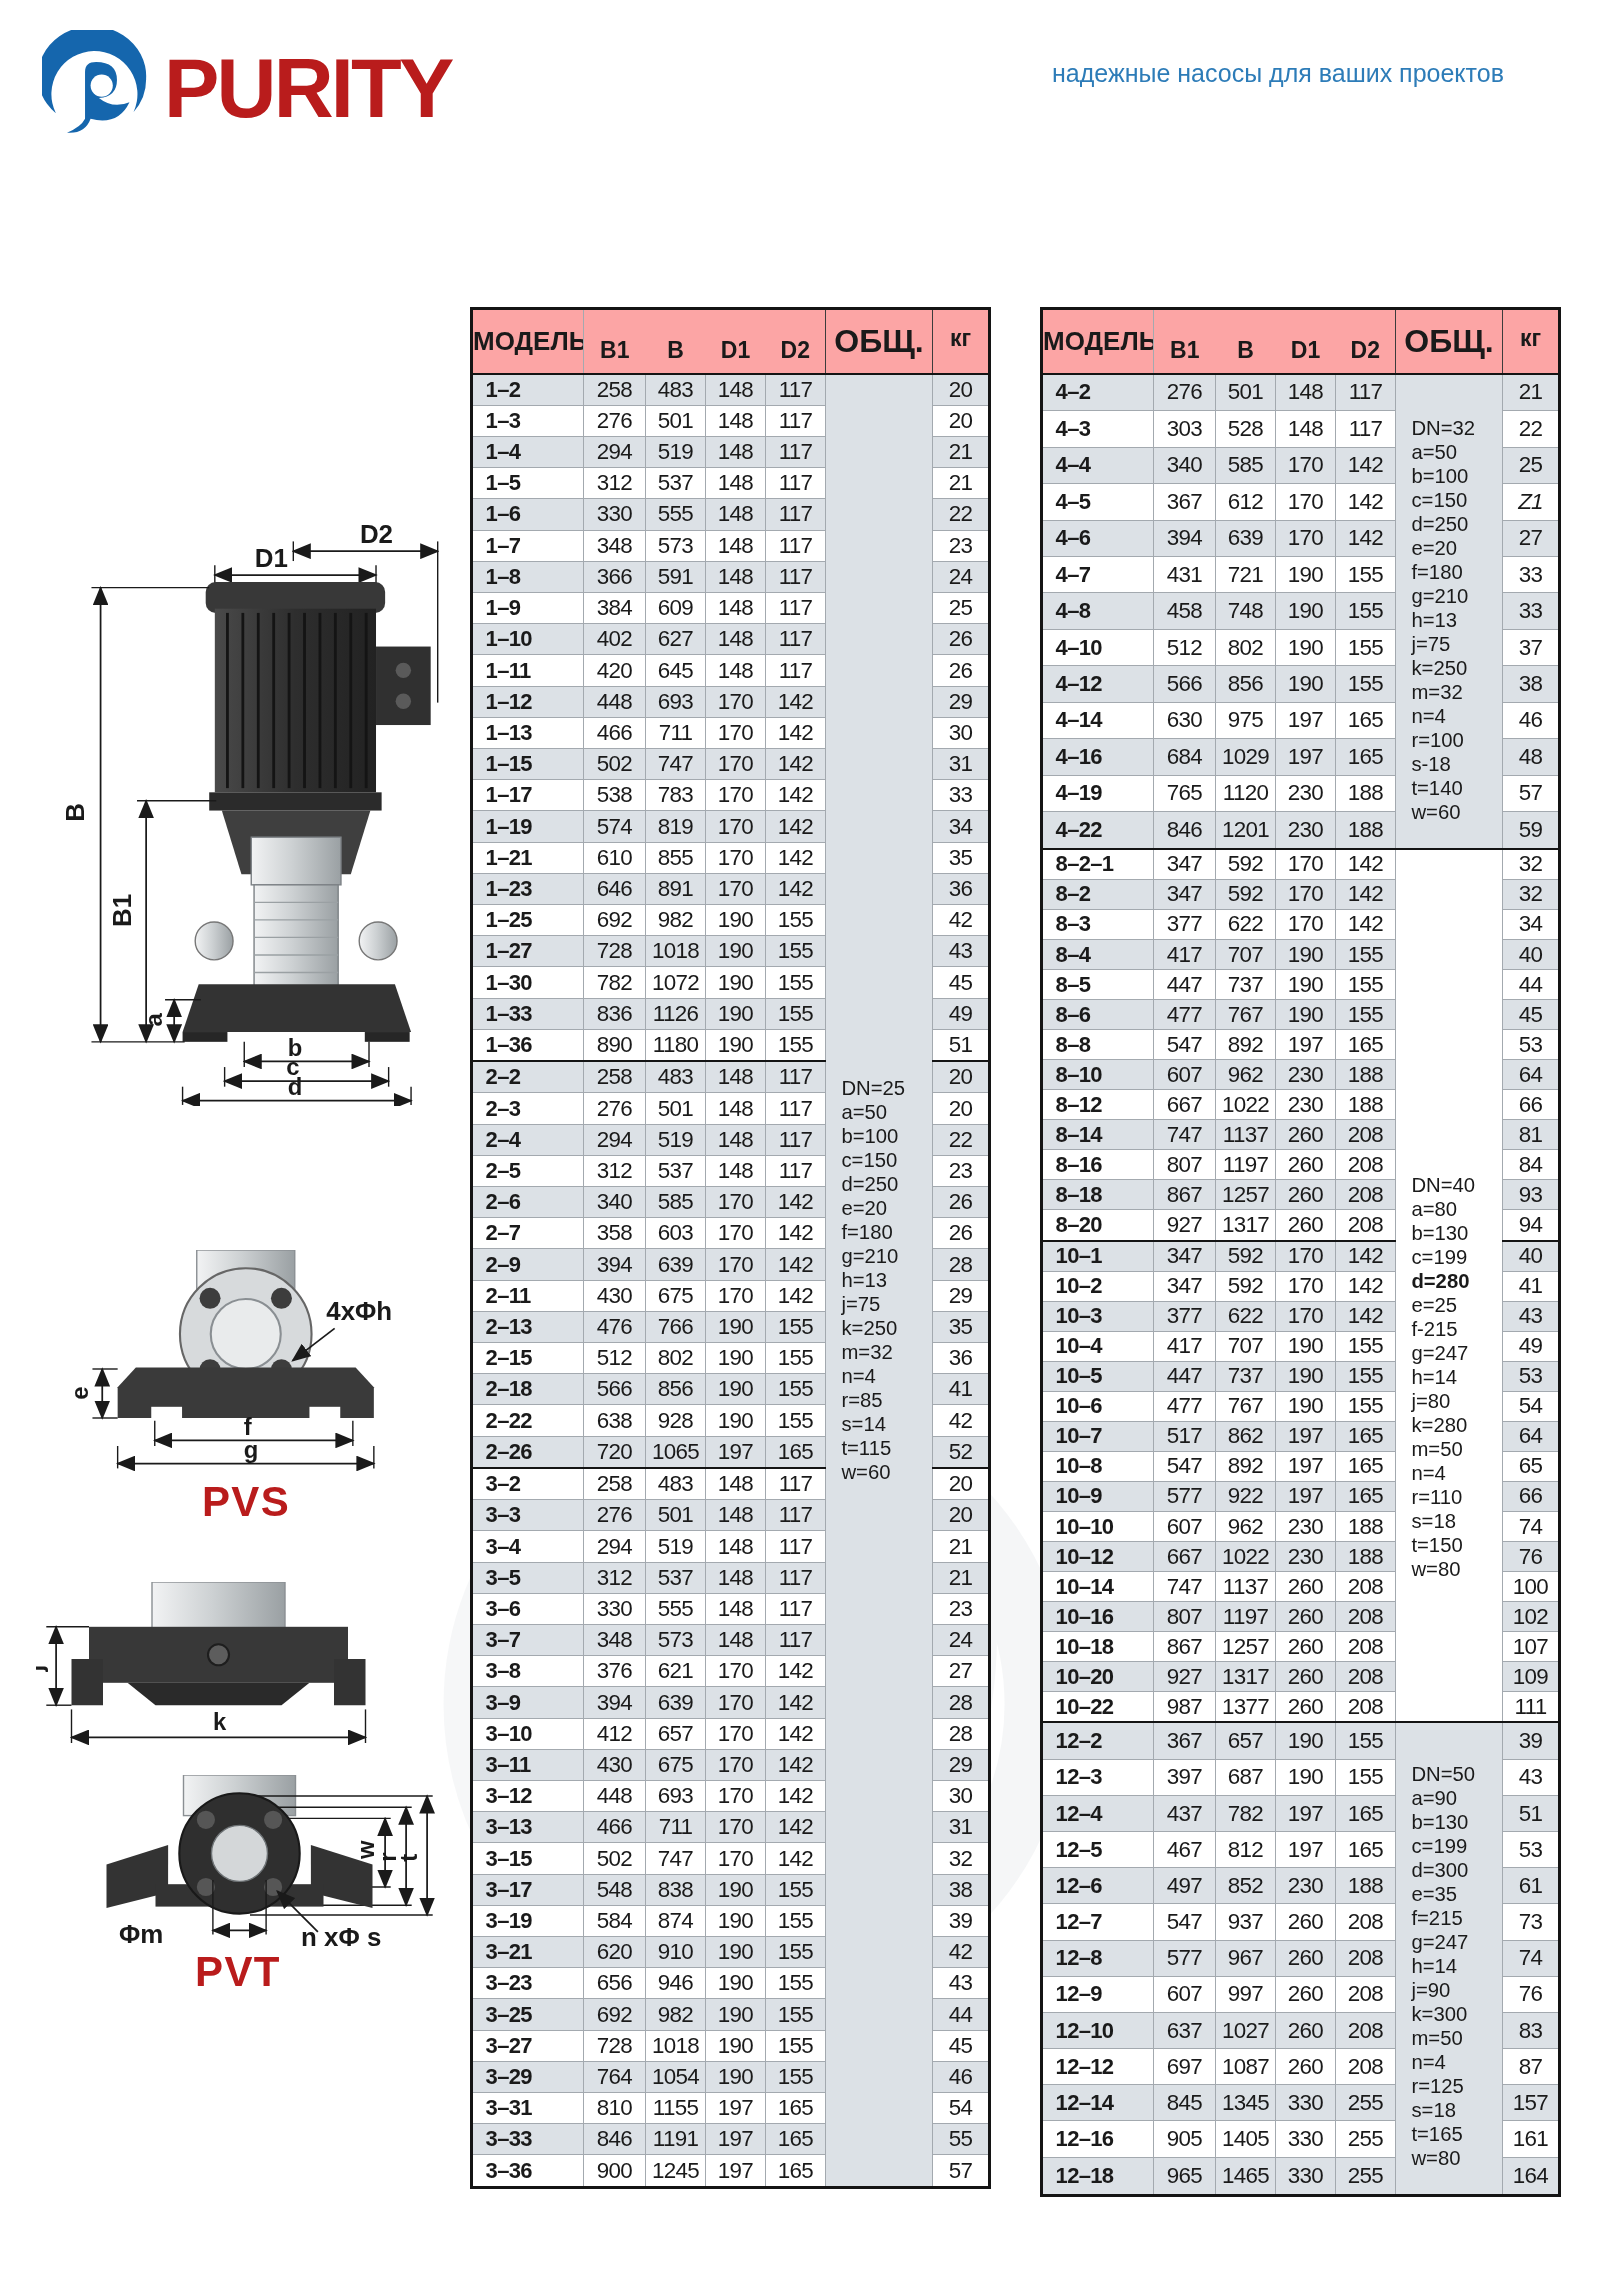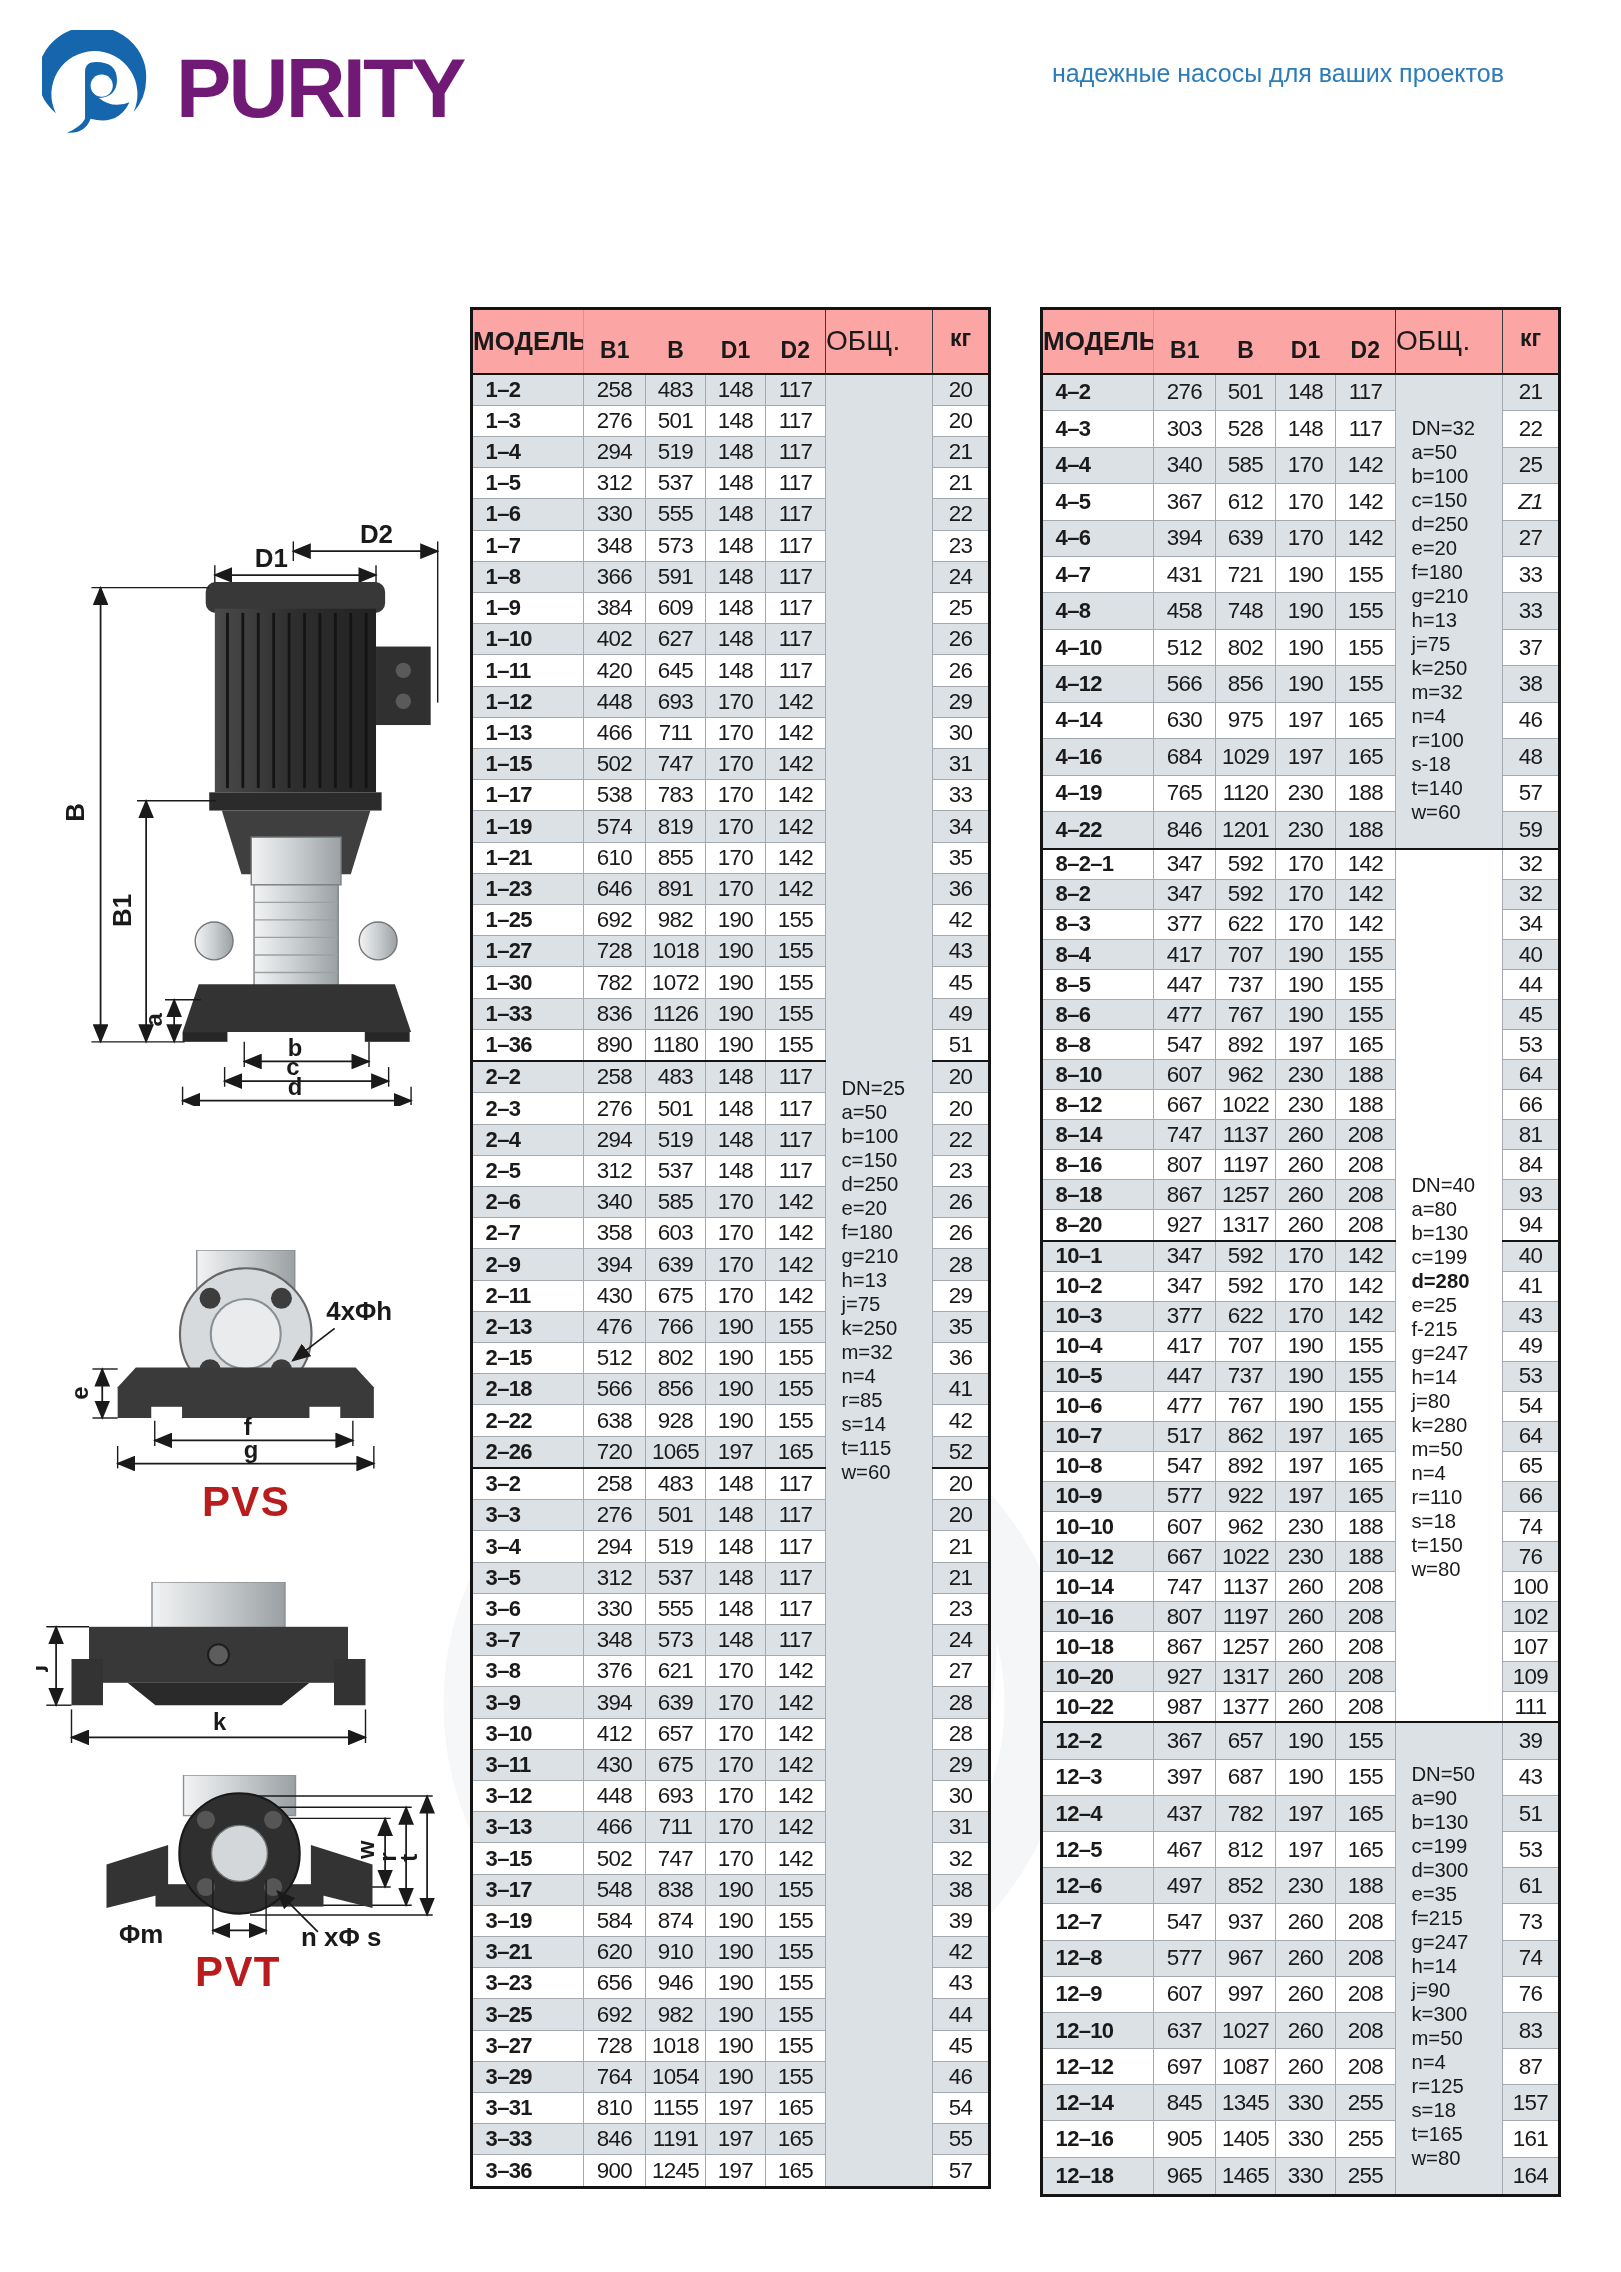--- a/index.html
+++ b/index.html
@@ -2,22 +2,22 @@
 <html style="font-size:11.2px"><head>
 <meta charset="utf-8">
 <style>
   html,body{margin:0;padding:0;background:#ffffff;}
   .page{position:relative;width:1622px;height:2273px;background:#fff;
         font-family:"Liberation Sans",sans-serif;overflow:hidden;color:#1a1a1a;}
 
   
   .logo{position:absolute;left:42px;top:29.5px;display:flex;align-items:center;}
   .logo-mark{width:118px;height:118px;}
-  .logo-text{font-size:83px;font-weight:bold;letter-spacing:-2.8px;color:#701a75;
-             margin-left:16px;line-height:118px;}
+  .logo-text{font-size:83px;font-weight:bold;letter-spacing:-2.8px;color:#b91c1c;
+             margin-left:4px;line-height:118px;}
 
   .tagline{position:absolute;top:59px;left:1052px;width:554px;text-align:left;
            font-size:25px;color:#2d7cb8;}
 
   
   .wm{position:absolute;left:0;top:0;pointer-events:none;}
 
   
   table.spec{position:absolute;border-collapse:collapse;table-layout:fixed;
              background:#fff;border:3.5px solid #141414;}
@@ -26,21 +26,21 @@
   .spec th,.spec td{border:0.7px solid #a3a9af;padding:0;overflow:hidden;white-space:nowrap;}
   .spec thead tr{height:65px;}
   .spec thead th{background:#fca5a5;border-bottom:2.8px solid #141414;border-top:none;}
   th.model-h{font-size:26px;font-weight:bold;text-align:center;vertical-align:middle;
              border-left:none;}
   th.dim-h{font-size:23px;font-weight:bold;text-align:center;vertical-align:bottom;
            padding-bottom:8.4px;border-left:none;border-right:none;position:relative;}
   th.dim-h.sep::before{content:"";position:absolute;left:-0.7px;top:44%;bottom:0;width:1.4px;
            background:#3c3c3c;}
   th.first-dim{border-left:0.7px solid #3c3c3c;}
-  th.obshch-h{font-size:28px;font-weight:normal;text-align:left;vertical-align:middle;
+  th.obshch-h{font-size:32px;font-weight:bold;text-align:center;vertical-align:middle;
            border-left:0.7px solid #3c3c3c;border-right:0.7px solid #3c3c3c;}
   th.kg-h{font-size:23px;font-weight:bold;text-align:center;vertical-align:bottom;
            padding-bottom:21px;border-right:none;}
   .spec td{font-size:22.4px;text-align:center;vertical-align:middle;letter-spacing:-0.7px;}
   .spec td.model{text-align:left;padding-left:12.6px;font-weight:bold;font-size:22px;}
   .spec tr.alt td{background:#dce1e6;}
   .spec td.obshch{background:#fff;vertical-align:middle;text-align:left;
                   padding-left:15.4px;letter-spacing:0;}
   .ob-block div{font-size:20.3px;line-height:24px;letter-spacing:0;}
   .spec tr.gs td{border-top:2.8px solid #141414;}

